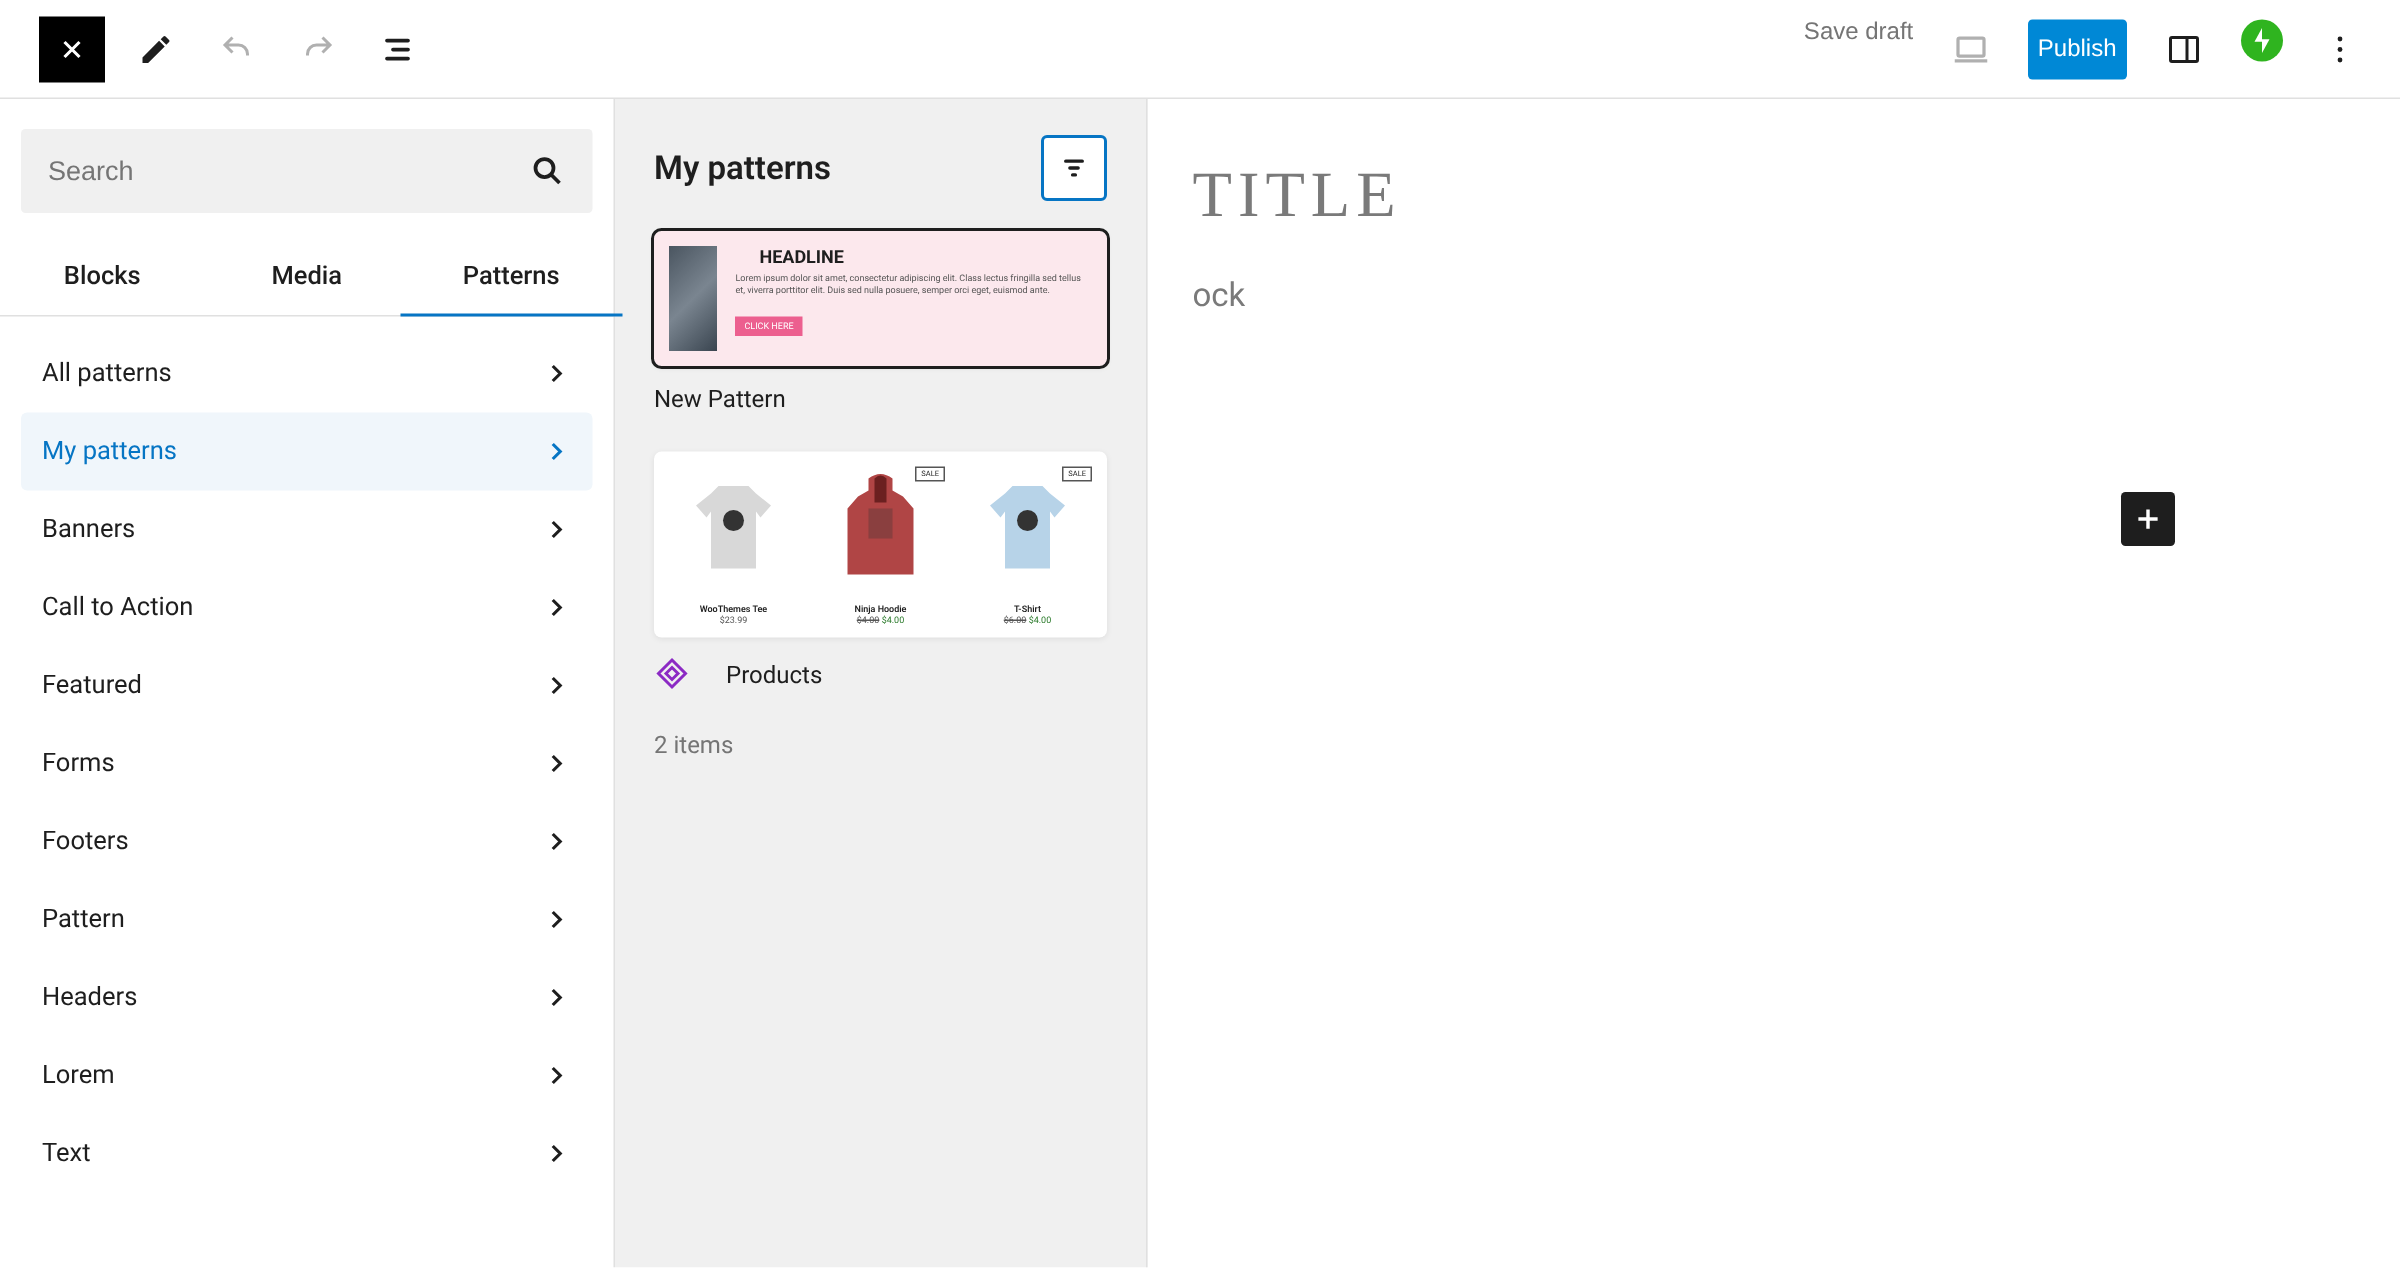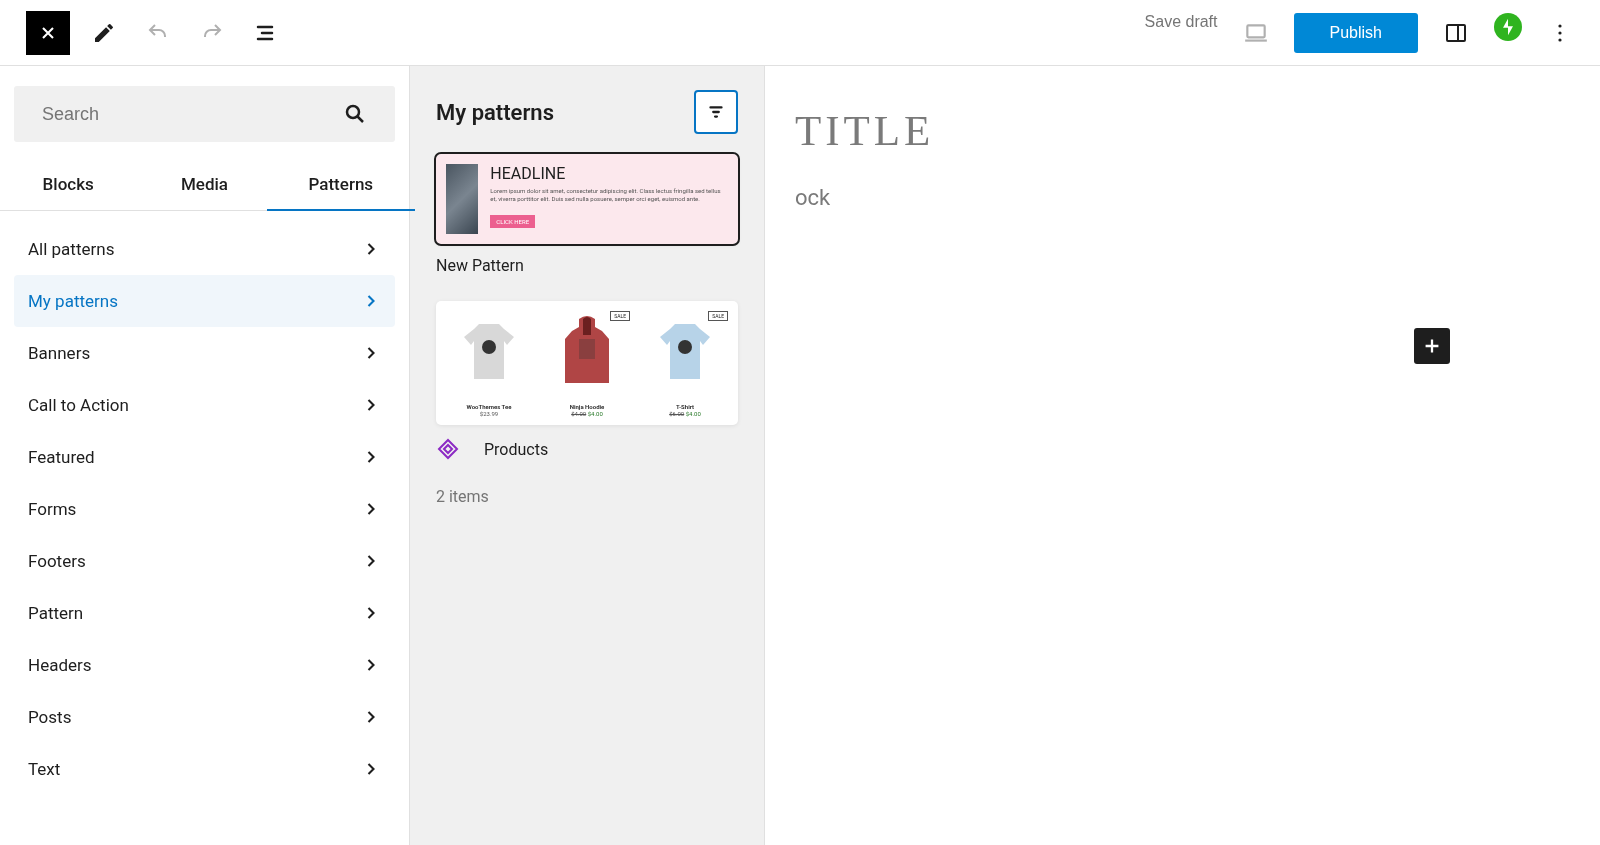--- a/index.html
+++ b/index.html
@@ -4,44 +4,44 @@
 <style>
   * { box-sizing: border-box; margin: 0; padding: 0; }
   body { font-family: -apple-system, BlinkMacSystemFont, "Segoe UI", Roboto, Arial, sans-serif; background:#fff; width:1600px; height:845px; overflow:hidden; color:#1e1e1e; }
   .toolbar { height:66px; border-bottom:1px solid #e0e0e0; display:flex; align-items:center; padding:0 20px 0 26px; }
   .toolbar .left { display:flex; align-items:center; gap:14px; }
   .toolbar .right { margin-left:auto; display:flex; align-items:flex-start; gap:18px; }
   .tool-btn { width:40px; height:40px; display:flex; align-items:center; justify-content:center; border:none; background:transparent; cursor:pointer; border-radius:4px; color:#1e1e1e; }
   .tool-btn.dim { color:#b0b0b0; }
   .close-btn { width:44px; height:44px; background:#000; color:#fff; display:flex; align-items:center; justify-content:center; border:none; cursor:pointer; }
   .save-draft { color:#757575; font-size:16px; background:none; border:none; cursor:pointer; }
-  .publish-btn { background:#0088d6; color:#fff; border:none; padding:11px 36px; font-size:16px; border-radius:3px; cursor:pointer; }
+  .publish-btn { background:#0088d6; color:#fff; border:none; padding:11px 7px; font-size:16px; border-radius:3px; cursor:pointer; }
   .jetpack { width:28px; height:28px; border-radius:50%; background:#2fb41f; display:flex; align-items:center; justify-content:center; }
   .main { display:flex; height:calc(100% - 66px); }
   .sidebar { width:410px; border-right:1px solid #e0e0e0; display:flex; flex-direction:column; }
-  .search-box { margin:20px 14px 0 14px; height:56px; background:#f0f0f0; border-radius:3px; display:flex; align-items:center; padding:0 28px; }
+  .search-box { margin:20px 14px 0 14px; height:56px; background:#f0f0f0; border-radius:3px; display:flex; align-items:center; padding:0 18px; }
   .search-box input { flex:1; background:transparent; border:none; font-size:18px; outline:none; color:#424242; }
   .tabs { display:flex; border-bottom:1px solid #e0e0e0; margin-top:20px; }
   .tab { flex:1; text-align:center; padding:12px 0 16px 0; font-size:17px; color:#1e1e1e; cursor:pointer; font-weight:500; }
   .tab.active { color:#1e1e1e; position:relative; }
   .tab.active::after { content:""; position:absolute; bottom:-1px; left:50%; transform:translateX(-50%); width:148px; height:2px; background:#0675c4; }
   .cat-list { flex:1; overflow-y:auto; padding:12px 14px; }
   .cat-item { display:flex; align-items:center; justify-content:space-between; padding:16px 14px; font-size:17px; color:#1e1e1e; cursor:pointer; border-radius:4px; }
   .cat-item.active { background:#f0f6fb; color:#0675c4; }
   .cat-item.active svg { color:#0675c4; }
   .chev { color:#1e1e1e; }
   .patterns-panel { width:355px; background:#f0f0f0; padding:24px 26px; border-right:1px solid #e0e0e0; }
   .panel-head { display:flex; align-items:center; justify-content:space-between; margin-bottom:20px; }
   .panel-head h2 { font-size:22px; font-weight:600; }
   .filter-btn { width:44px; height:44px; border:2px solid #0675c4; background:#fff; border-radius:4px; display:flex; align-items:center; justify-content:center; cursor:pointer; }
   .preview-card { background:#fff; border-radius:5px; overflow:hidden; box-shadow:0 1px 4px rgba(0,0,0,0.08); margin-bottom:12px; cursor:pointer; }
   .preview-card.selected { outline:2px solid #1e1e1e; }
   .preview1-inner { background:#fce8ed; display:flex; padding:10px; gap:12px; }
   .preview1-img { width:60px; height:70px; background: linear-gradient(135deg,#4a5560 0%, #7a8590 50%, #3a4550 100%); }
-  .preview1-txt h4 { font-size:16px; font-weight:400; margin-bottom:4px; }
+  .preview1-txt h4 { font-size:12px; font-weight:700; margin-bottom:4px;margin-left:16px; }
   .preview1-txt p { font-size:6px; color:#555; line-height:1.3; margin-bottom:6px; }
   .preview1-btn { background:#ec5f8f; color:#fff; font-size:6px; padding:3px 6px; display:inline-block; }
   .preview-label { font-size:16px; color:#1e1e1e; margin-bottom:26px; }
   .preview-label.with-icon { display:flex; align-items:center; gap:24px; }
   .sync-icon { width:24px; height:24px; }
   .product-grid { display:flex; gap:8px; padding:8px; }
   .product { flex:1; display:flex; flex-direction:column; align-items:center; position:relative; }
   .prod-img { width:100%; height:90px; display:flex; align-items:center; justify-content:center; }
   .sale-badge { position:absolute; top:2px; right:2px; border:1px solid #555; font-size:5px; padding:1px 3px; background:#fff; }
   .prod-name { font-size:6px; font-weight:600; margin-top:4px; text-align:center; }
@@ -179,21 +179,21 @@
             <path d="M9 6 L15 12 L9 18"></path>
           </svg>
         </div>
         <div class="cat-item">
           <span>Headers</span>
           <svg class="chev" width="20" height="20" viewBox="0 0 24 24" fill="none" stroke="currentColor" stroke-width="2.5">
             <path d="M9 6 L15 12 L9 18"></path>
           </svg>
         </div>
         <div class="cat-item">
-          <span>Posts</span>
+          <span>Lorem</span>
           <svg class="chev" width="20" height="20" viewBox="0 0 24 24" fill="none" stroke="currentColor" stroke-width="2.5">
             <path d="M9 6 L15 12 L9 18"></path>
           </svg>
         </div>
         <div class="cat-item">
           <span>Text</span>
           <svg class="chev" width="20" height="20" viewBox="0 0 24 24" fill="none" stroke="currentColor" stroke-width="2.5">
             <path d="M9 6 L15 12 L9 18"></path>
           </svg>
         </div>

